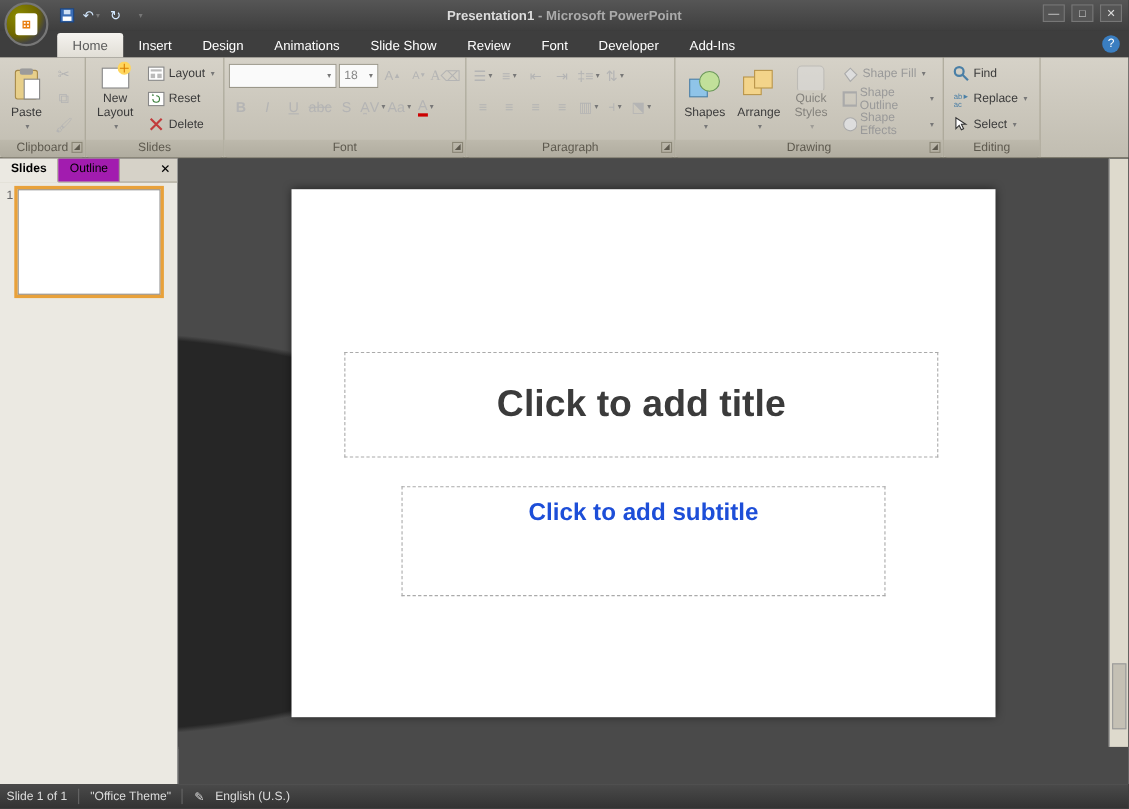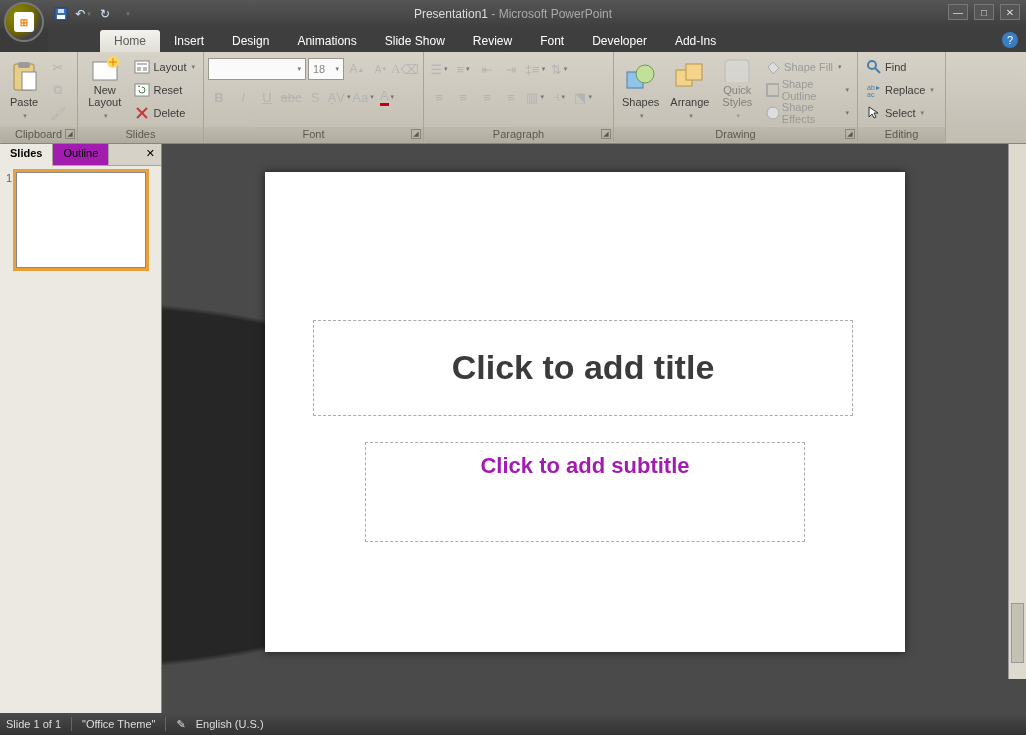--- a/index.html
+++ b/index.html
@@ -4,27 +4,27 @@
 <style>
 * { margin:0; padding:0; box-sizing:border-box; font-family:"Segoe UI",Tahoma,sans-serif; user-select:none; }
 body { width:1026px; height:735px; background:#3b3b3b; overflow:hidden; display:flex; flex-direction:column; }
 
 
 .titlebar { height:28px; background:linear-gradient(#565656,#3e3e3e); display:flex; align-items:center; position:relative; color:#ddd; font-size:12px; }
 .office-orb { width:40px; height:40px; border-radius:50%; background:radial-gradient(circle at 30% 30%,#8a8a00,#6f6600 50%,#444 70%); position:absolute; left:4px; top:2px; z-index:10; border:2px solid #777; display:flex; align-items:center; justify-content:center; }
 .orb-inner { width:20px; height:20px; background:#fff; border-radius:3px; font-size:10px; font-weight:bold; color:#e97f10; display:flex; align-items:center; justify-content:center; }
 .qat { margin-left:52px; display:flex; gap:4px; align-items:center; }
 .qat-btn { width:18px; height:18px; display:flex; align-items:center; justify-content:center; font-size:12px; color:#d4e9ff; cursor:pointer; }
-.title-text { position:absolute; left:50%; transform:translateX(-50%); color:#ddd; }
+.title-text { position:absolute; left:50%; transform:translateX(-50%); color:#ddd;font-weight:bold; }
 .title-text .app { color:#aaa; }
 .win-controls { position:absolute; right:6px; top:4px; display:flex; gap:6px; }
 .win-btn { width:20px; height:16px; background:#555; border:1px solid #777; display:flex; align-items:center; justify-content:center; color:#ddd; font-size:10px; cursor:pointer; }
 
 
-.tabs { height:24px; background:#3e3e3e; display:flex; align-items:flex-end; padding-left:52px; position:relative;margin-left:48px; }
+.tabs { height:24px; background:#3e3e3e; display:flex; align-items:flex-end; padding-left:52px; position:relative; }
 .tab { padding:4px 14px; font-size:12px; color:#fff; cursor:pointer; }
 .tab.active { background:linear-gradient(#f5f3ef,#e1ded6); color:#5b5b5b; border-radius:3px 3px 0 0; }
 .help-icon { position:absolute; right:8px; top:4px; width:16px; height:16px; border-radius:50%; background:#3a7ec1; color:#fff; font-size:11px; display:flex; align-items:center; justify-content:center; cursor:pointer; }
 
 
 .ribbon { height:92px; background:linear-gradient(#d6d2c8,#c1bdb1); display:flex; border-bottom:1px solid #8a8676; }
 .group { border-right:1px solid #a9a596; display:flex; flex-direction:column; padding:2px 4px 0 4px; }
 .group-body { flex:1; display:flex; gap:3px; align-items:flex-start; }
 .group-label { height:16px; background:linear-gradient(#bdb9ac,#b0ac9f); font-size:11px; color:#5d594e; text-align:center; border-radius:0 0 3px 3px; position:relative; margin:0 -4px; padding-top:1px; }
 .group-label .launcher { position:absolute; right:2px; top:2px; width:10px; height:10px; border:1px solid #8a8676; font-size:7px; line-height:8px; cursor:pointer; }
@@ -52,21 +52,21 @@
 .thumb-num { font-size:11px; color:#666; }
 .thumb { width:130px; height:96px; background:#fff; border:1px solid #888; outline:3px solid #e8a13a; cursor:pointer; }
 
 
 .editor { flex:1; background:#4a4a4a; display:flex; flex-direction:column; position:relative; }
 .editor-bg { position:absolute; inset:0; background:radial-gradient(ellipse 140% 90% at -10% 60%, #262626 0%, #262626 35%, transparent 36%), #4a4a4a; }
 .canvas-holder { flex:1; display:flex; align-items:center; justify-content:center; position:relative; }
 .slide { width:640px; height:480px; background:#fff; box-shadow:0 0 8px rgba(0,0,0,.6); position:relative;font-weight:bold; }
 .placeholder { position:absolute; border:1px dashed #aaa; display:flex; align-items:center; justify-content:center; cursor:text; }
 .ph-title { left:48px; top:148px; width:540px; height:96px; font-size:34px; color:#3b3b3b; }
-.ph-sub { left:100px; top:270px; width:440px; height:100px; font-size:22px; color:#a21caf; align-items:flex-start; padding-top:10px; }
+.ph-sub { left:100px; top:270px; width:440px; height:100px; font-size:22px; color:#1d4ed8; align-items:flex-start; padding-top:10px; }
 .vscroll { width:18px; background:#dedacd; border-left:1px solid #999; position:relative; }
 .vscroll .nub { position:absolute; bottom:16px; left:2px; right:2px; height:60px; background:#c4c0b4; border:1px solid #999; }
 .notes { height:34px; background:#fff; border-top:2px solid #888; padding:6px 10px; font-size:14px; color:#555; cursor:text; }
 
 
 .statusbar { height:22px; background:linear-gradient(#4a4a4a,#333); display:flex; align-items:center; font-size:11px; color:#ddd; padding:0 6px; gap:10px; }
 .statusbar .sep { width:1px; height:14px; background:#666; }
 .status-right { margin-left:auto; display:flex; align-items:center; gap:4px; }
 .view-btn { width:18px; height:16px; background:#c7a956; border:1px solid #333; cursor:pointer; }
 .view-btn.inactive { background:#5a5a5a; }

